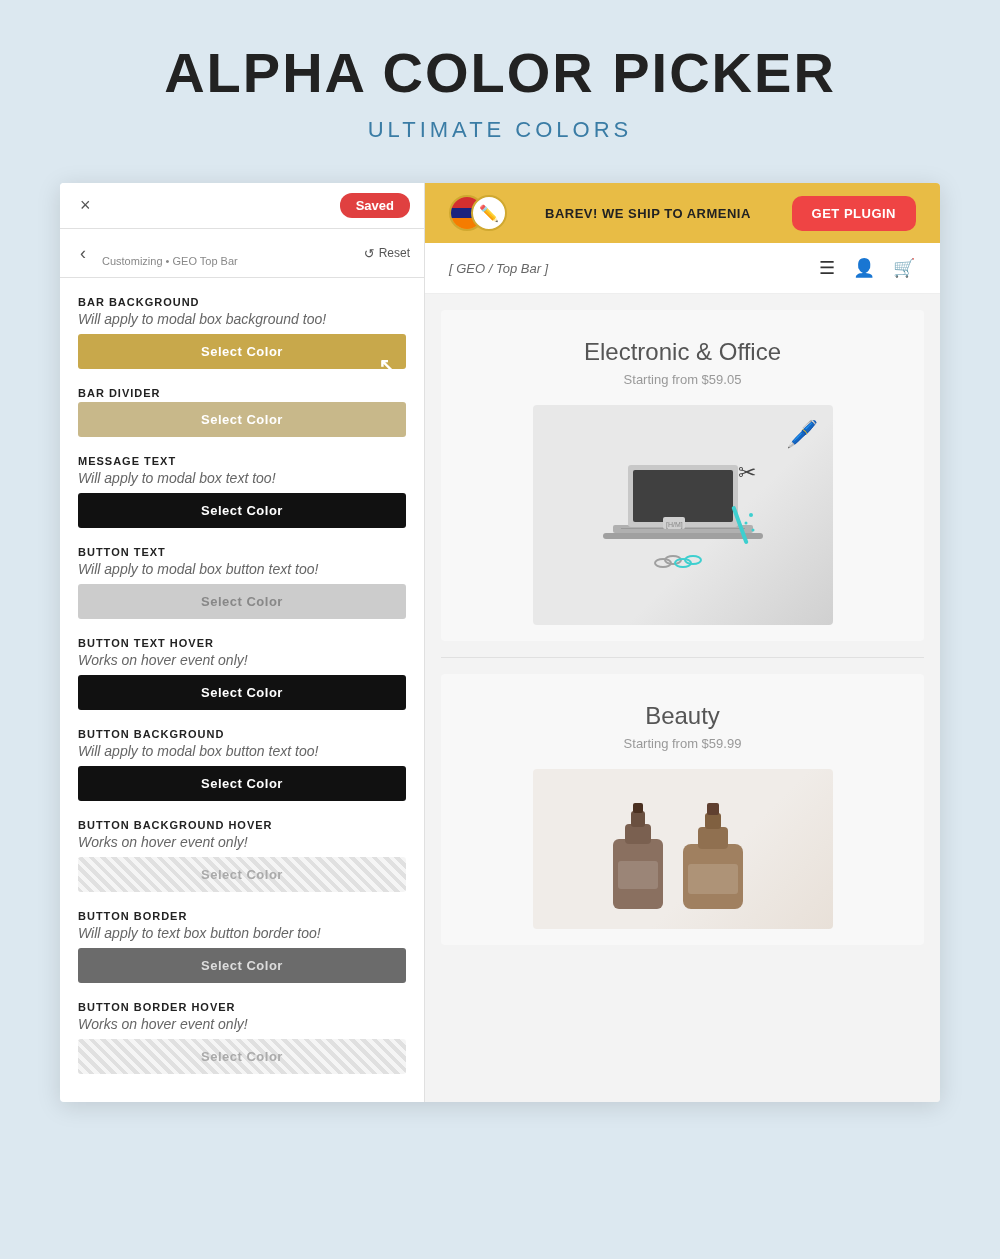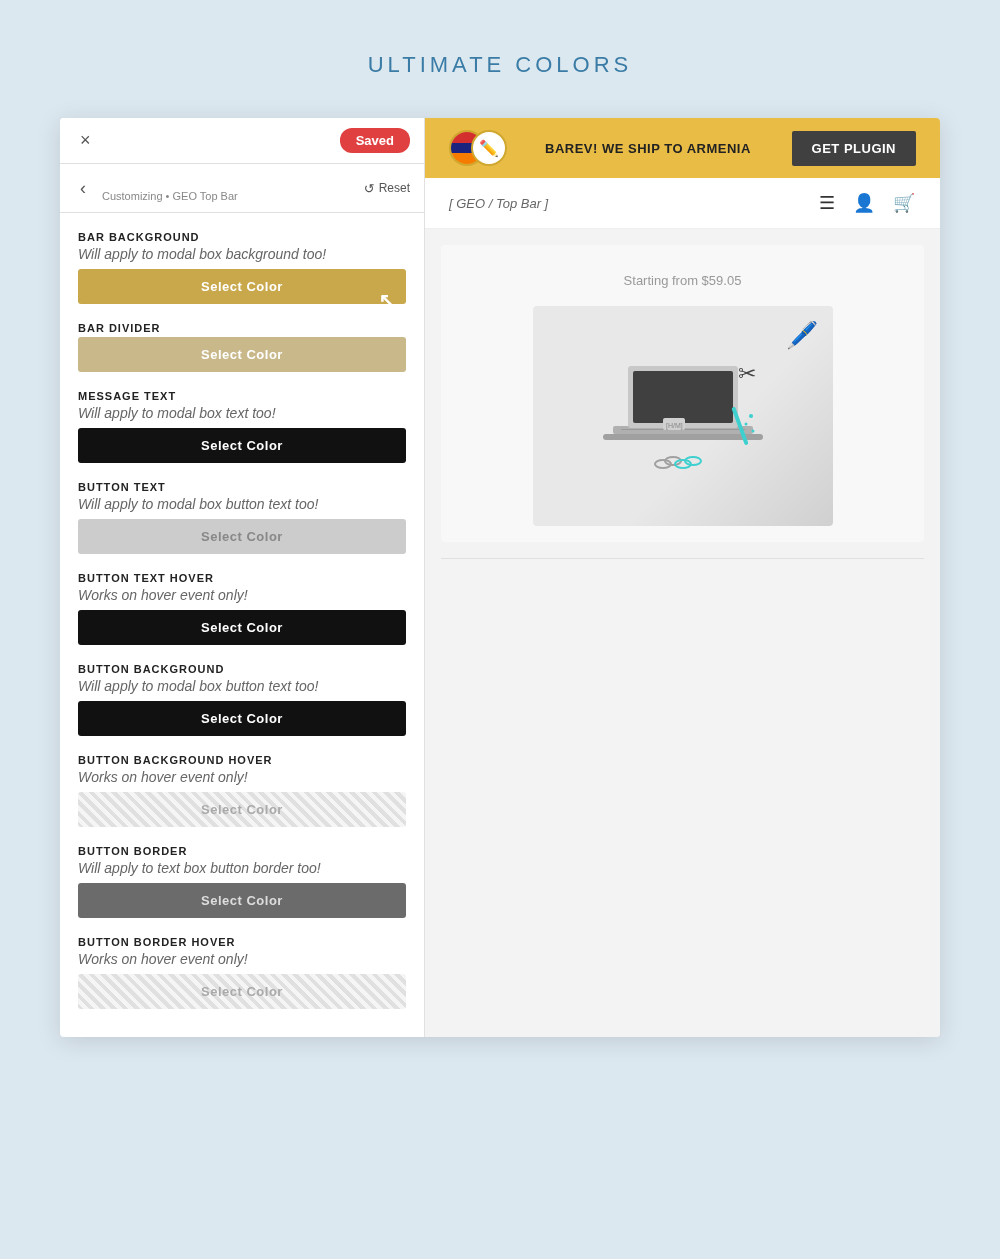--- a/index.html
+++ b/index.html
@@ -260,24 +260,24 @@
       z-index: 2;
     }
     .top-bar-message {
       font-size: 13px;
       font-weight: 700;
       color: #222;
       letter-spacing: 0.5px;
       margin-left: 26px;
     }
     .get-plugin-btn {
-      background: #404040;
+      background: #ef4444;
       color: #fff;
       border: none;
-      border-radius: 2px;
+      border-radius: 10px;
       padding: 10px 20px;
       font-size: 13px;
       font-weight: 700;
       cursor: pointer;
       letter-spacing: 0.5px;
     }
     .site-nav {
       background: #fff;
       display: flex;
       align-items: center;
@@ -359,20 +359,21 @@
     .section-divider {
       height: 1px;
       background: #e0e0e0;
       margin: 0 16px;
     }
   </style>
 </head>
 <body>
 
 <div class="page-header">
+  <div class="page-title">ALPHA COLOR PICKER</div>
   <div class="page-subtitle">ULTIMATE COLORS</div>
 </div>
 
 <div class="main-container">
 
   <div class="left-panel">
     <div class="panel-top-bar">
       <button class="close-btn">×</button>
       <span class="saved-badge">Saved</span>
     </div>
@@ -486,20 +487,21 @@
       <div class="nav-icons">
         <span class="nav-icon">☰</span>
         <span class="nav-icon">👤</span>
         <span class="nav-icon">🛒</span>
       </div>
     </div>
 
     <div class="content-area">
 
       <div class="product-card">
+        <div class="product-title">Electronic &amp; Office</div>
         <div class="product-subtitle">Starting from $59.05</div>
         <div class="product-image">
           <svg viewBox="0 0 200 140" class="laptop-svg">
 
             <rect x="30" y="80" width="140" height="8" rx="2" fill="#b0b0b0"></rect>
             <rect x="20" y="88" width="160" height="6" rx="3" fill="#a0a0a0"></rect>
 
             <rect x="45" y="20" width="110" height="62" rx="3" fill="#c8c8c8"></rect>
             <rect x="50" y="25" width="100" height="52" rx="2" fill="#404040"></rect>
 
@@ -521,17 +523,39 @@
             <rect x="80" y="72" width="22" height="12" rx="2" fill="#d0d0d0"></rect>
             <text x="83" y="82" font-size="7" fill="#888">[H/M]</text>
           </svg>
 
           <div style="position:absolute;top:14px;right:14px;font-size:26px;">🖊️</div>
         </div>
       </div>
 
       <div class="section-divider"></div>
 
+      <div class="product-card">
+        <div class="product-title">Beauty</div>
+        <div class="product-subtitle">Starting from $59.99</div>
+        <div class="beauty-image">
+
+          <svg viewBox="0 0 200 130" width="200" height="130">
+
+            <rect x="30" y="50" width="50" height="70" rx="6" fill="#8a7060"></rect>
+            <rect x="42" y="35" width="26" height="20" rx="4" fill="#7a6050"></rect>
+            <rect x="48" y="22" width="14" height="16" rx="3" fill="#6a5040"></rect>
+            <rect x="50" y="14" width="10" height="10" rx="2" fill="#4a3020"></rect>
+
+            <rect x="100" y="55" width="60" height="65" rx="8" fill="#a08060"></rect>
+            <rect x="115" y="38" width="30" height="22" rx="4" fill="#907050"></rect>
+            <rect x="122" y="24" width="16" height="16" rx="3" fill="#806040"></rect>
+            <rect x="124" y="14" width="12" height="12" rx="2" fill="#604030"></rect>
+
+            <rect x="35" y="72" width="40" height="28" rx="3" fill="rgba(255,255,255,0.15)"></rect>
+            <rect x="105" y="75" width="50" height="30" rx="3" fill="rgba(255,255,255,0.15)"></rect>
+          </svg>
+        </div>
+      </div>
 
     </div>
   </div>
 
 </div>
 
 </body></html>

